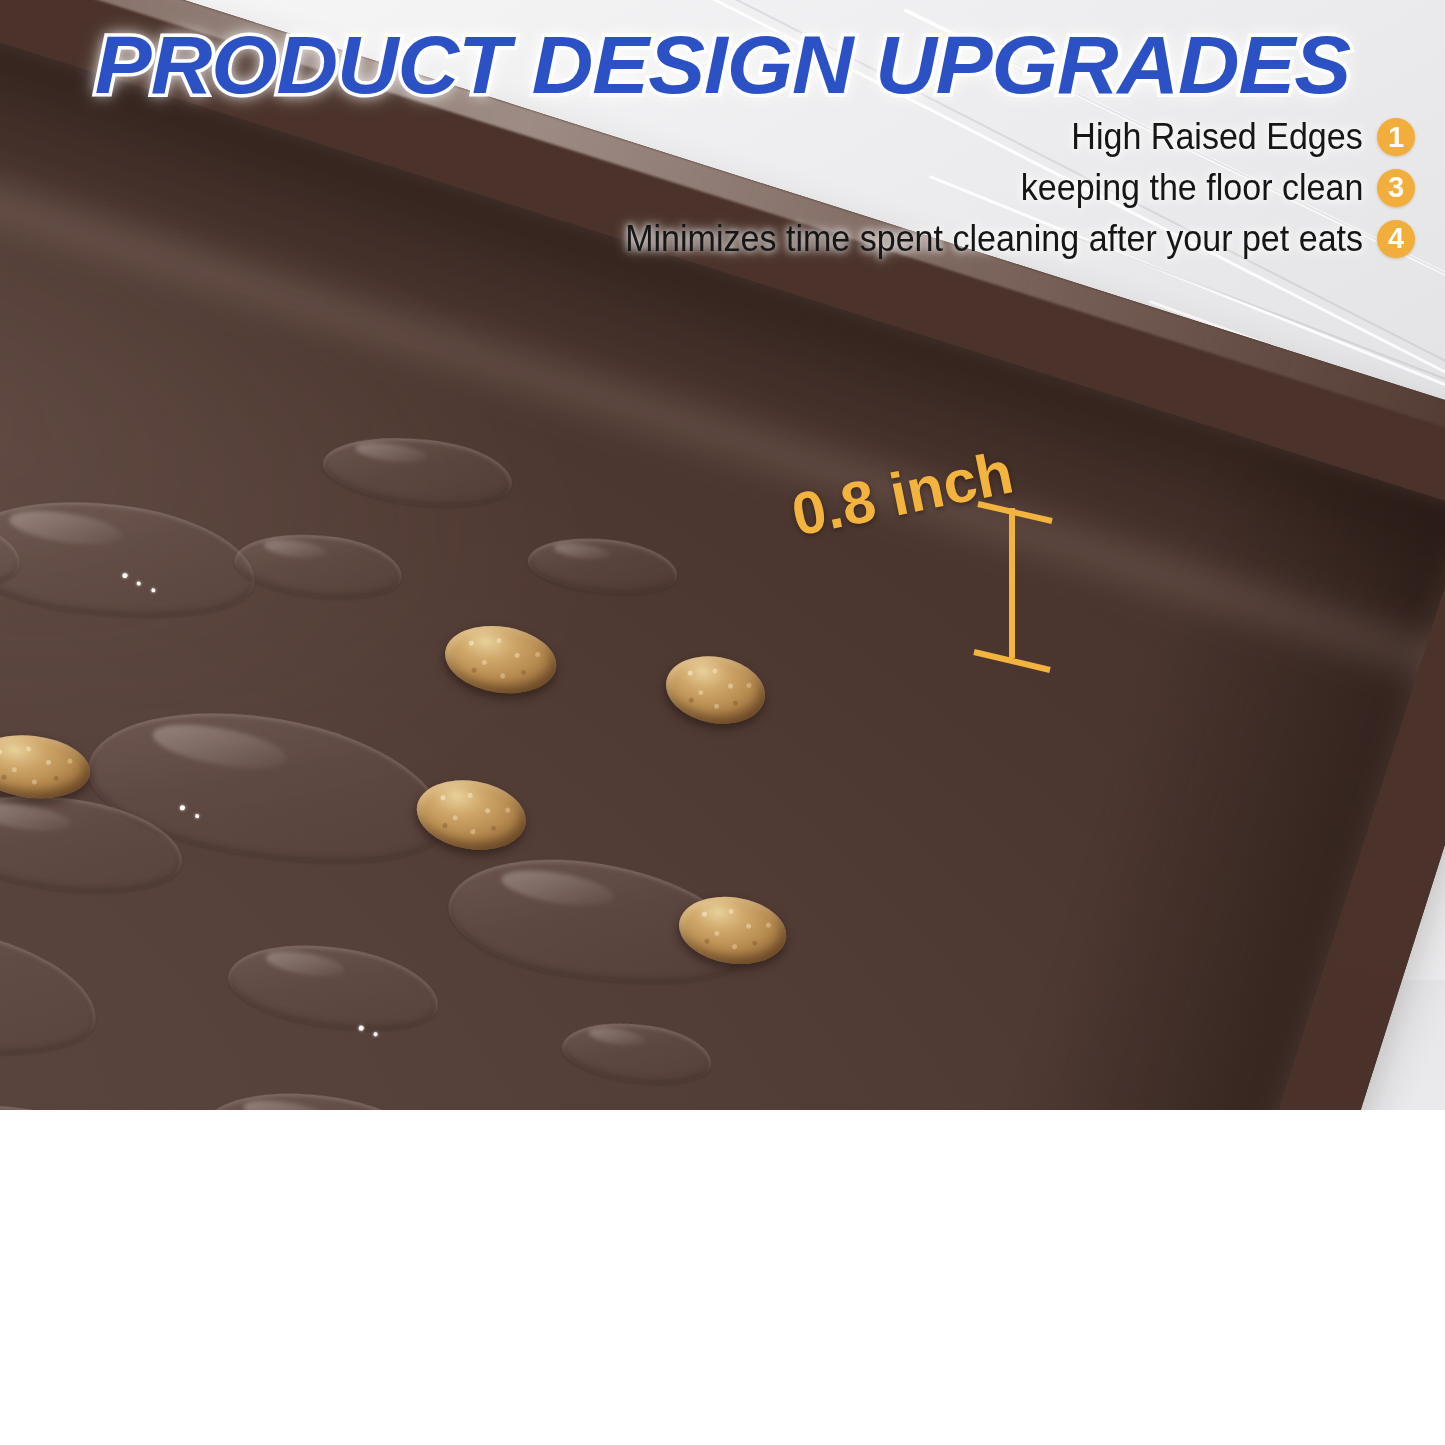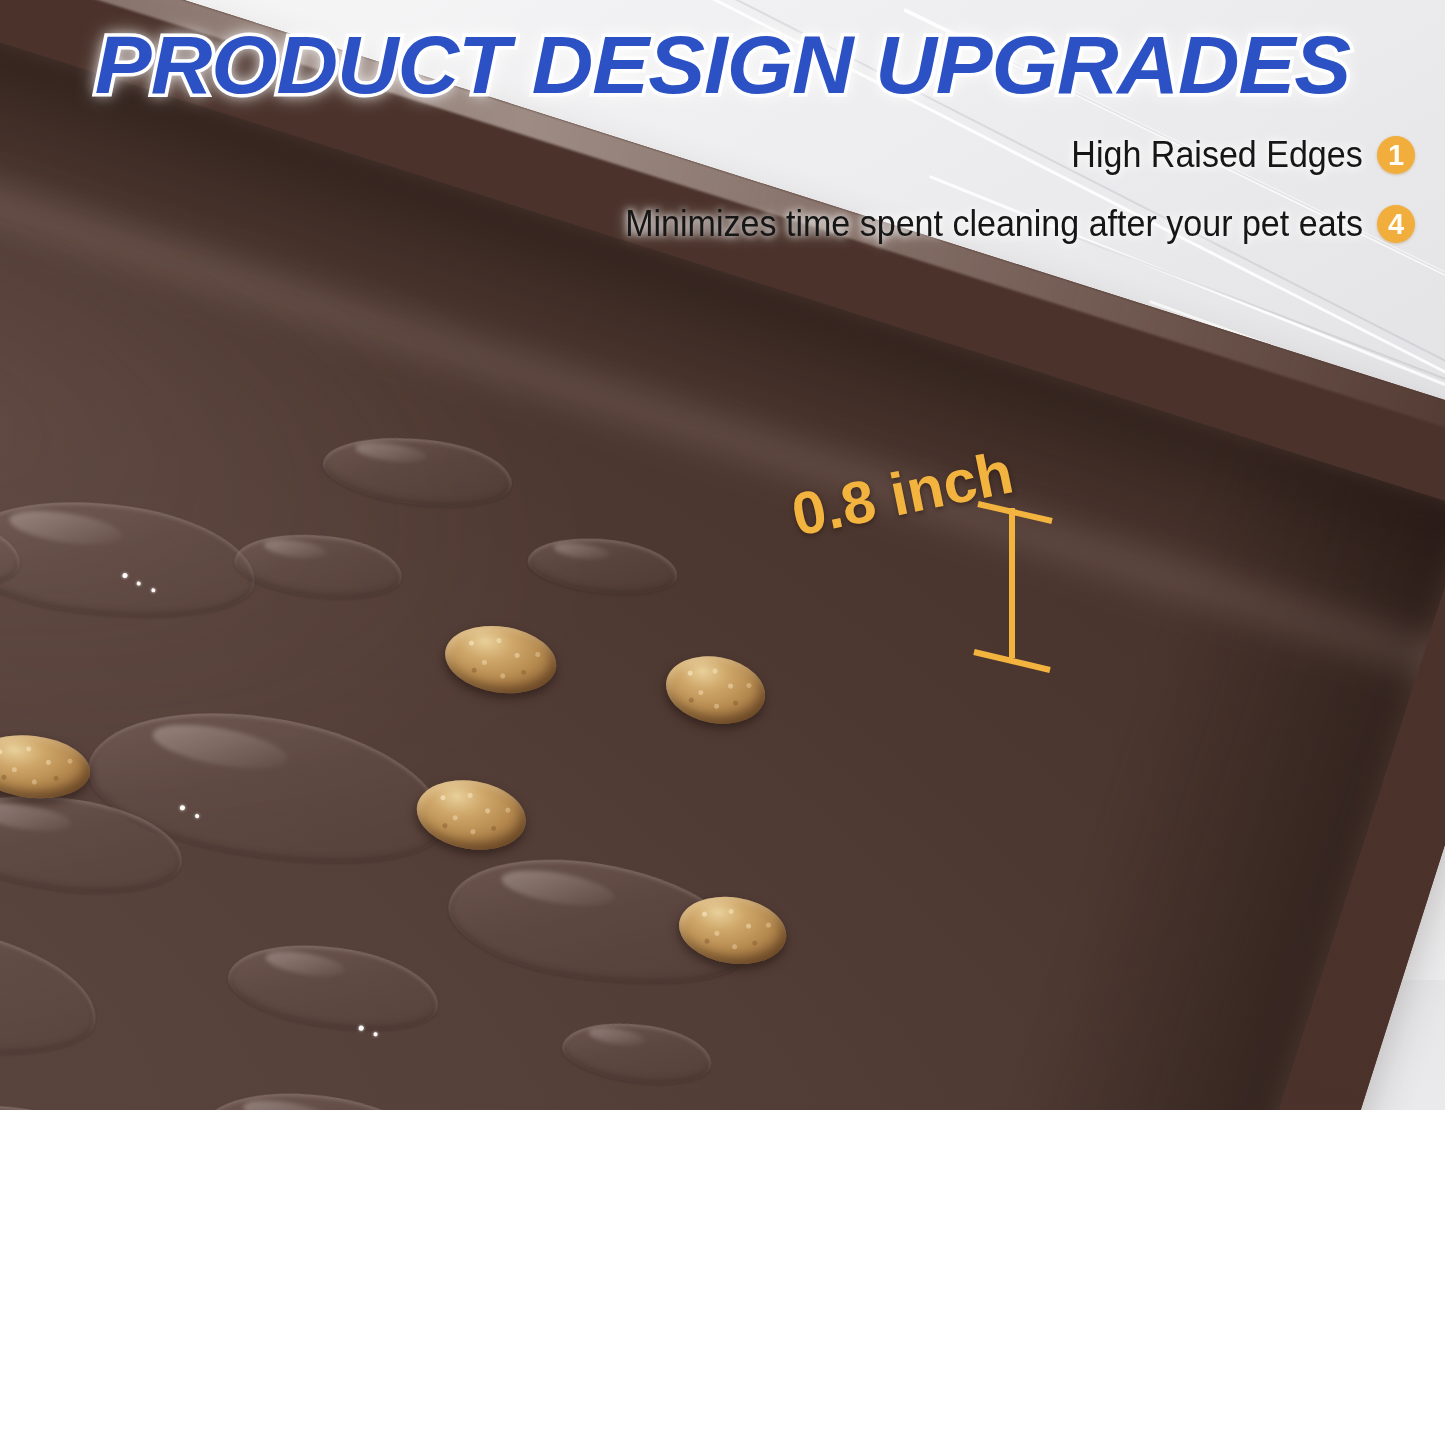--- a/index.html
+++ b/index.html
@@ -149,21 +149,21 @@
   }
 
   
   #features{
     position:absolute;right:30px;top:118px;
     width:1000px;
     display:flex;flex-direction:column;
     align-items:flex-end;
     gap:12px;
   }
-  .frow{display:flex;align-items:center;justify-content:flex-end;gap:14px;width:100%;margin-top:18px;}
+  .frow{display:flex;justify-content:flex-end;gap:14px;width:100%;}
   .ftext{
     font-family:"Liberation Sans",sans-serif;
     font-size:37px;line-height:1.05;color:#161616;
     transform:scaleX(.92);transform-origin:right center;
     white-space:nowrap;
     text-shadow:0 0 8px rgba(255,255,255,.95),0 0 14px rgba(255,255,255,.8);
   }
   .badge{
     flex:0 0 auto;
     width:38px;height:38px;border-radius:50%;
@@ -250,20 +250,24 @@
   </div>
 
   <div id="headline">PRODUCT DESIGN UPGRADES</div>
 
   <div id="features">
     <div class="frow">
       <span class="ftext">High Raised Edges</span>
       <span class="badge">1</span>
     </div>
     <div class="frow">
+      <span class="ftext">keeping the floor clean</span>
+      <span class="badge">3</span>
+    </div>
+    <div class="frow">
       <span class="ftext">Minimizes time spent cleaning after your pet eats</span>
       <span class="badge">4</span>
     </div>
   </div>
 
   <div id="dimlabel">0.8 inch</div>
   <svg id="dimline" viewBox="0 0 110 200">
     <g stroke="#f3b33f" stroke-width="6" stroke-linecap="butt" fill="none">
       <line x1="52" y1="28" x2="52" y2="178"></line>
       <line x1="18" y1="24" x2="92" y2="41"></line>

